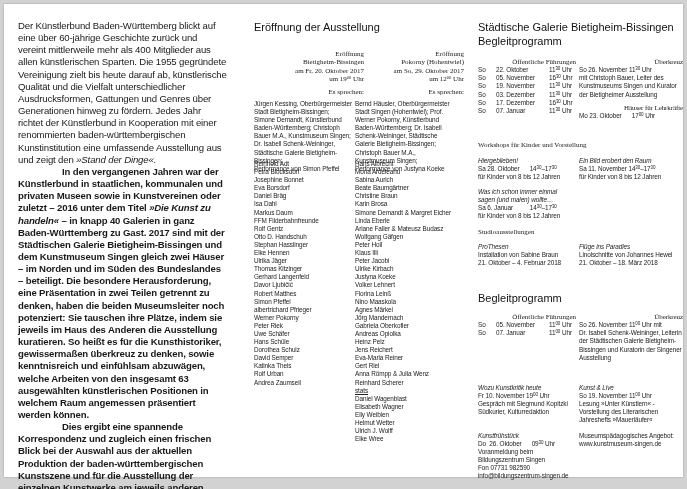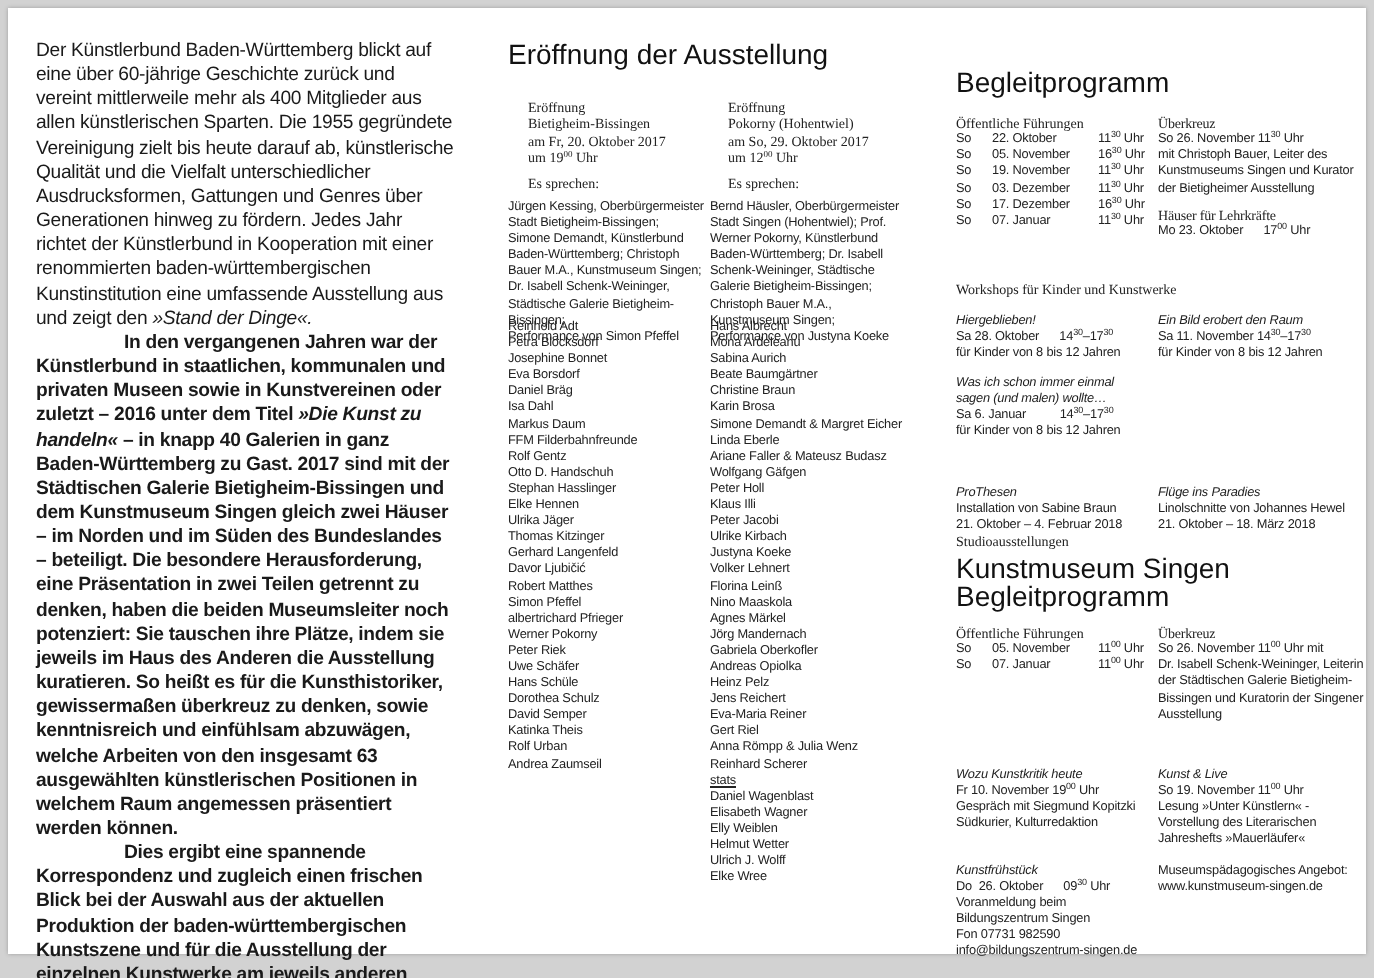--- a/index.html
+++ b/index.html
@@ -11,24 +11,24 @@
     position:absolute; left:4px; top:4px; width:679px; height:473px; background:#fff;
     box-shadow:0 0 2px rgba(0,0,0,0.25);
   }
   .col1 {
     position:absolute; left:14px; top:16px; width:209px;
     font-size:9.6px; line-height:12.15px; letter-spacing:-0.15px;
   }
   .col1 p { margin:0; }
   .col1 .indent { text-indent:44px;font-weight:bold; }
   .col1 i { font-style:italic; }
-  .h-sans { font-size:14px; line-height:14px; font-weight:normal; margin:0; color:#111; }
+  .h-sans { font-size:11px; line-height:14px; font-weight:normal; margin:0; color:#111; }
   .col2 { position:absolute; left:250px; top:16px; width:200px; }
   .col3 { position:absolute; left:474px; top:16px; width:205px; }
-  .serif { font-family:"Liberation Serif", serif; font-size:7px; line-height:8.3px; color:#222; }
+  .serif { font-family:"Liberation Serif", serif; font-size:7px; line-height:8.3px; color:#222;text-align:right; }
   .small { font-size:6.4px; line-height:8.1px; letter-spacing:-0.1px; color:#222; }
   sup { font-size:4.5px; vertical-align:2.5px; line-height:0; }
   .ital { font-style:italic; }
   .row { display:flex; }
   .row .c1 { width:18px; }
   .row .c2 { width:53px; }
   .blk { position:absolute; }
   .nm { display:block; }
 </style>
 </head>
@@ -132,21 +132,21 @@
         <span class="nm" style="white-space: nowrap;">Daniel Wagenblast</span>
         <span class="nm" style="white-space: nowrap;">Elisabeth Wagner</span>
         <span class="nm" style="white-space: nowrap;">Elly Weiblen</span>
         <span class="nm" style="white-space: nowrap;">Helmut Wetter</span>
         <span class="nm" style="white-space: nowrap;">Ulrich J. Wolff</span>
         <span class="nm" style="white-space: nowrap;">Elke Wree</span>
       </div>
   </div>
 
   <div class="col3">
-    <h2 class="h-sans"><br><span>Begleitprogramm</span></h2>
+    <h2 class="h-sans"><span>Städtische Galerie Bietigheim-Bissingen</span><br><span>Begleitprogramm</span></h2>
 
     <div class="blk" style="left:0; top:38px; width:98px;">
       <span class="nm serif">Öffentliche Führungen</span>
       <div class="small" id="bbTours">
           <div class="row">
             <span class="c1">So</span>
             <span class="c2">22. Oktober</span>
             <span><span>11</span><sup>30</sup><span> Uhr</span></span>
           </div>
           <div class="row">
@@ -178,51 +178,51 @@
     </div>
 
     <div class="blk small" style="left:101px; top:38px; width:104px;">
       <span class="nm serif">Überkreuz</span>
       <span class="nm"><span>So  26. November 11</span><sup>30</sup><span> Uhr</span></span>
       <span class="nm">mit Christoph Bauer, Leiter des Kunstmuseums Singen und Kurator der Bietigheimer Ausstellung</span>
       <span class="nm serif" style="margin-top:5px;">Häuser für Lehrkräfte</span>
       <span class="nm"><span>Mo 23. Oktober</span>&nbsp;&nbsp;&nbsp;&nbsp;&nbsp;&nbsp;<span>17</span><sup>00</sup><span> Uhr</span></span>
     </div>
 
-    <span class="blk serif" style="left:0; top:121px;">Workshops für Kinder und Kunstwerke</span>
+    <span class="blk serif" style="left:0; top:121px;">Workshops für Kinder und Vorstellung</span>
 
     <div class="blk small" style="left:0; top:137px; width:100px;">
       <span class="nm ital">Hiergeblieben!</span>
       <span class="nm"><span>Sa  28. Oktober</span>&nbsp;&nbsp;&nbsp;&nbsp;&nbsp;&nbsp;<span>14</span><sup>30</sup><span>–17</span><sup>30</sup></span>
       <span class="nm" style="white-space:nowrap;">für Kinder von 8 bis 12 Jahren</span>
     </div>
     <div class="blk small" style="left:101px; top:137px; width:104px;">
       <span class="nm ital">Ein Bild erobert den Raum</span>
       <span class="nm"><span>Sa  11. November</span><span> 14</span><sup>30</sup><span>–17</span><sup>30</sup></span>
       <span class="nm" style="white-space:nowrap;">für Kinder von 8 bis 12 Jahren</span>
     </div>
     <div class="blk small" style="left:0; top:168px; width:92px;">
       <span class="nm ital">Was ich schon immer einmal sagen (und malen) wollte…</span>
       <span class="nm"><span>Sa  6. Januar</span>&nbsp;&nbsp;&nbsp;&nbsp;&nbsp;&nbsp;&nbsp;&nbsp;&nbsp;&nbsp;<span>14</span><sup>30</sup><span>–17</span><sup>30</sup></span>
       <span class="nm" style="white-space:nowrap;">für Kinder von 8 bis 12 Jahren</span>
     </div>
 
-    <span class="blk serif" style="left:0; top:208px;margin-top:39px;">Studioausstellungen</span>
+    <span class="blk serif" style="left:0; top:208px;">Studioausstellungen</span>
     <div class="blk small" style="left:0; top:223px; width:100px;">
       <span class="nm ital">ProThesen</span>
       <span class="nm" style="white-space:nowrap;">Installation von Sabine Braun</span>
       <span class="nm" style="white-space:nowrap;">21. Oktober – 4. Februar 2018</span>
     </div>
     <div class="blk small" style="left:101px; top:223px; width:104px;">
       <span class="nm ital">Flüge ins Paradies</span>
       <span class="nm" style="white-space:nowrap;">Linolschnitte von Johannes Hewel</span>
       <span class="nm" style="white-space:nowrap;">21. Oktober – 18. März 2018</span>
     </div>
 
-    <h2 class="h-sans blk" style="left:0; top:257px;"><span>Kunstmuseum Singen</span><br><span>Begleitprogramm</span></h2>
+    <h2 class="h-sans blk" style="left:0; top:257px;"><br><span>Begleitprogramm</span></h2>
 
     <div class="blk" style="left:0; top:293px; width:98px;">
       <span class="nm serif">Öffentliche Führungen</span>
       <div class="small" id="sgTours">
           <div class="row">
             <span class="c1">So</span>
             <span class="c2">05. November</span>
             <span><span>11</span><sup>00</sup><span> Uhr</span></span>
           </div>
           <div class="row">

